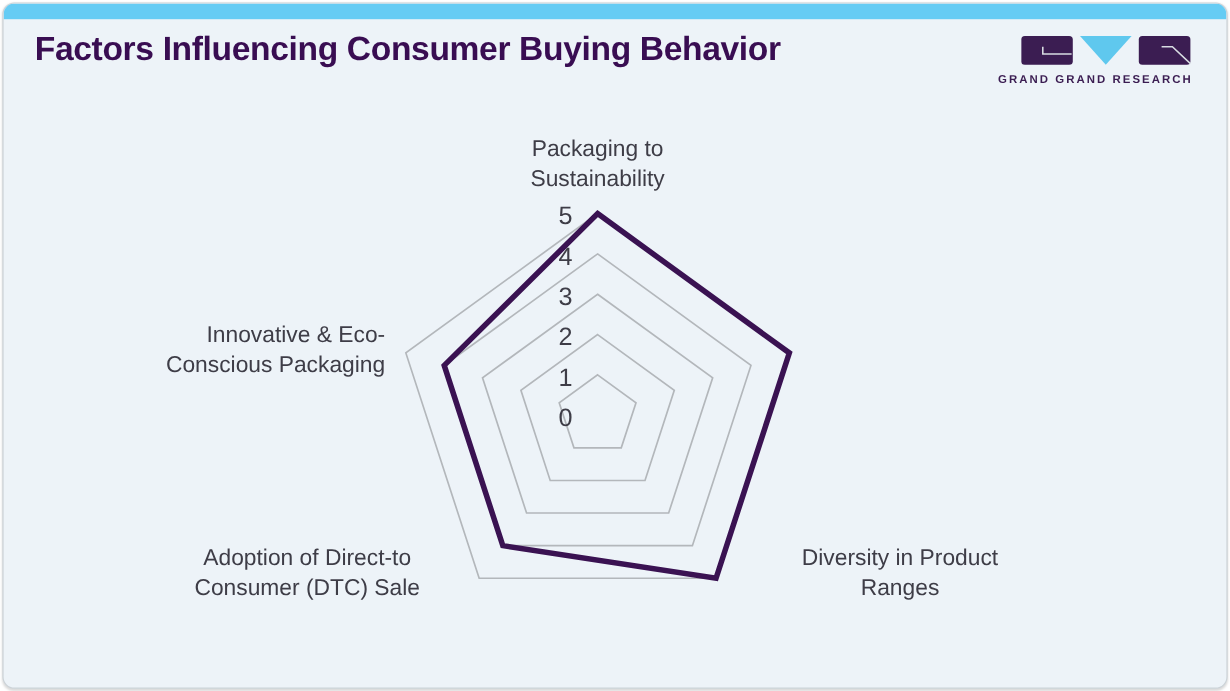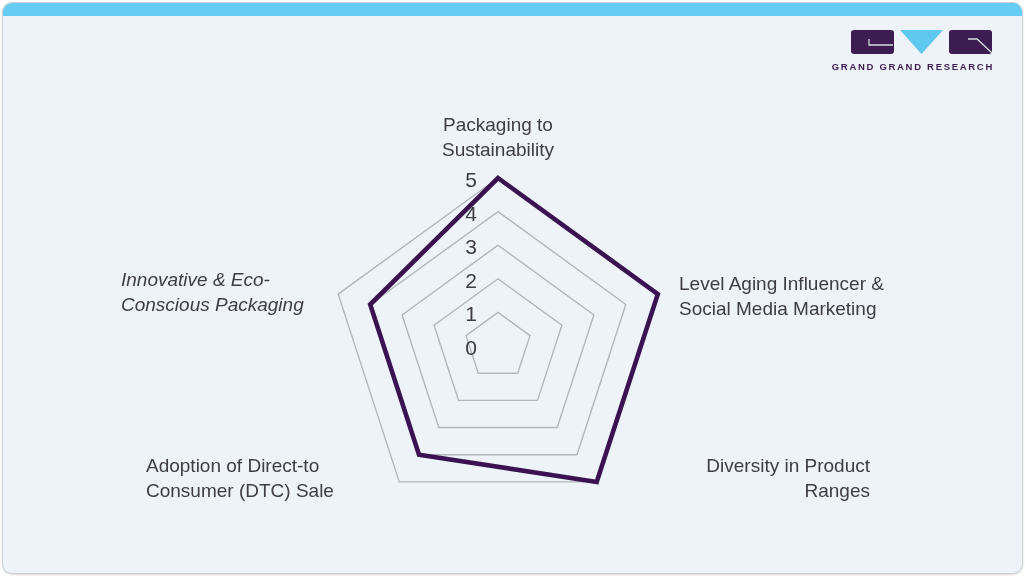--- a/index.html
+++ b/index.html
@@ -12,30 +12,31 @@
          letter-spacing:-0.3px;color:#390d52;white-space:nowrap;}
   .logo{position:absolute;right:28px;top:26px;width:143px;height:45px;}
   .logo svg{position:absolute;left:0;top:0;}
   .logo-text{position:absolute;right:0;top:32px;font-size:9.5px;font-weight:bold;
              letter-spacing:1.7px;color:#3b1d52;white-space:nowrap;}
   .radar{position:absolute;left:0;top:0;width:1019px;height:570px;}
   .axis-label{position:absolute;font-size:19px;line-height:25px;color:#3e3d47;
               white-space:pre-line;}
   .al-top{left:345px;top:109px;width:300px;text-align:center;}
   .al-right{left:676px;top:268px;width:280px;text-align:left;}
-  .al-bottom-right{left:627px;top:450px;width:240px;text-align:right;}
-  .al-bottom-left{left:143px;top:450px;width:220px;text-align:left;}
-  .al-left{left:118px;top:264px;width:200px;font-style:italic;}
+  .al-bottom-right{left:627px;top:450px;width:240px;text-align:center;}
+  .al-bottom-left{left:143px;top:450px;width:220px;text-align:center;}
+  .al-left{left:118px;top:264px;width:200px;text-align:right;}
 </style>
 </head>
 <body>
 
 <div class="card" style="background: rgb(237, 243, 248); border-color: rgb(204, 211, 216);">
   <div class="topbar" style="background: rgb(102, 204, 244);"></div>
 
+  <h1 class="title" style="color: rgb(57, 13, 82);">Factors Influencing Consumer Buying Behavior</h1>
 
   <div class="logo">
     <svg width="143" height="30" viewBox="0 0 143 30">
       <rect x="0" y="1" width="43" height="24" rx="3" fill="#3b1d52"></rect>
       <polygon points="49,1 92,1 70.5,25" fill="#5fc8ee"></polygon>
       <rect x="98" y="1" width="43" height="24" rx="3" fill="#3b1d52"></rect>
       <path class="glyph" d="M 18 10 L 18 16 L 42 16" fill="none" stroke="#d8dce2" stroke-width="1.3"></path>
       <path class="glyph" d="M 117 10 L 126 10 L 141 24" fill="none" stroke="#d8dce2" stroke-width="1.3"></path>
     </svg>
     <div class="logo-text" style="color: rgb(59, 29, 82);">GRAND GRAND RESEARCH</div>
@@ -51,21 +52,19 @@
       <text x="474" y="352.0" text-anchor="end" fill="#3e3d47" font-size="21">0</text>
       <text x="474" y="318.4" text-anchor="end" fill="#3e3d47" font-size="21">1</text>
       <text x="474" y="284.8" text-anchor="end" fill="#3e3d47" font-size="21">2</text>
       <text x="474" y="251.2" text-anchor="end" fill="#3e3d47" font-size="21">3</text>
       <text x="474" y="217.6" text-anchor="end" fill="#3e3d47" font-size="21">4</text>
       <text x="474" y="184.0" text-anchor="end" fill="#3e3d47" font-size="21">5</text>
     </svg>
 
   <div class="axis-label al-top">Packaging to
 Sustainability</div>
-  <div class="axis-label al-right">Level Aging Influencer &amp;
-Social Media Marketing</div>
   <div class="axis-label al-bottom-right">Diversity in Product
 Ranges</div>
   <div class="axis-label al-bottom-left">Adoption of Direct-to
 Consumer (DTC) Sale</div>
   <div class="axis-label al-left">Innovative &amp; Eco-
 Conscious Packaging</div>
 </div>
 
 </body></html>

